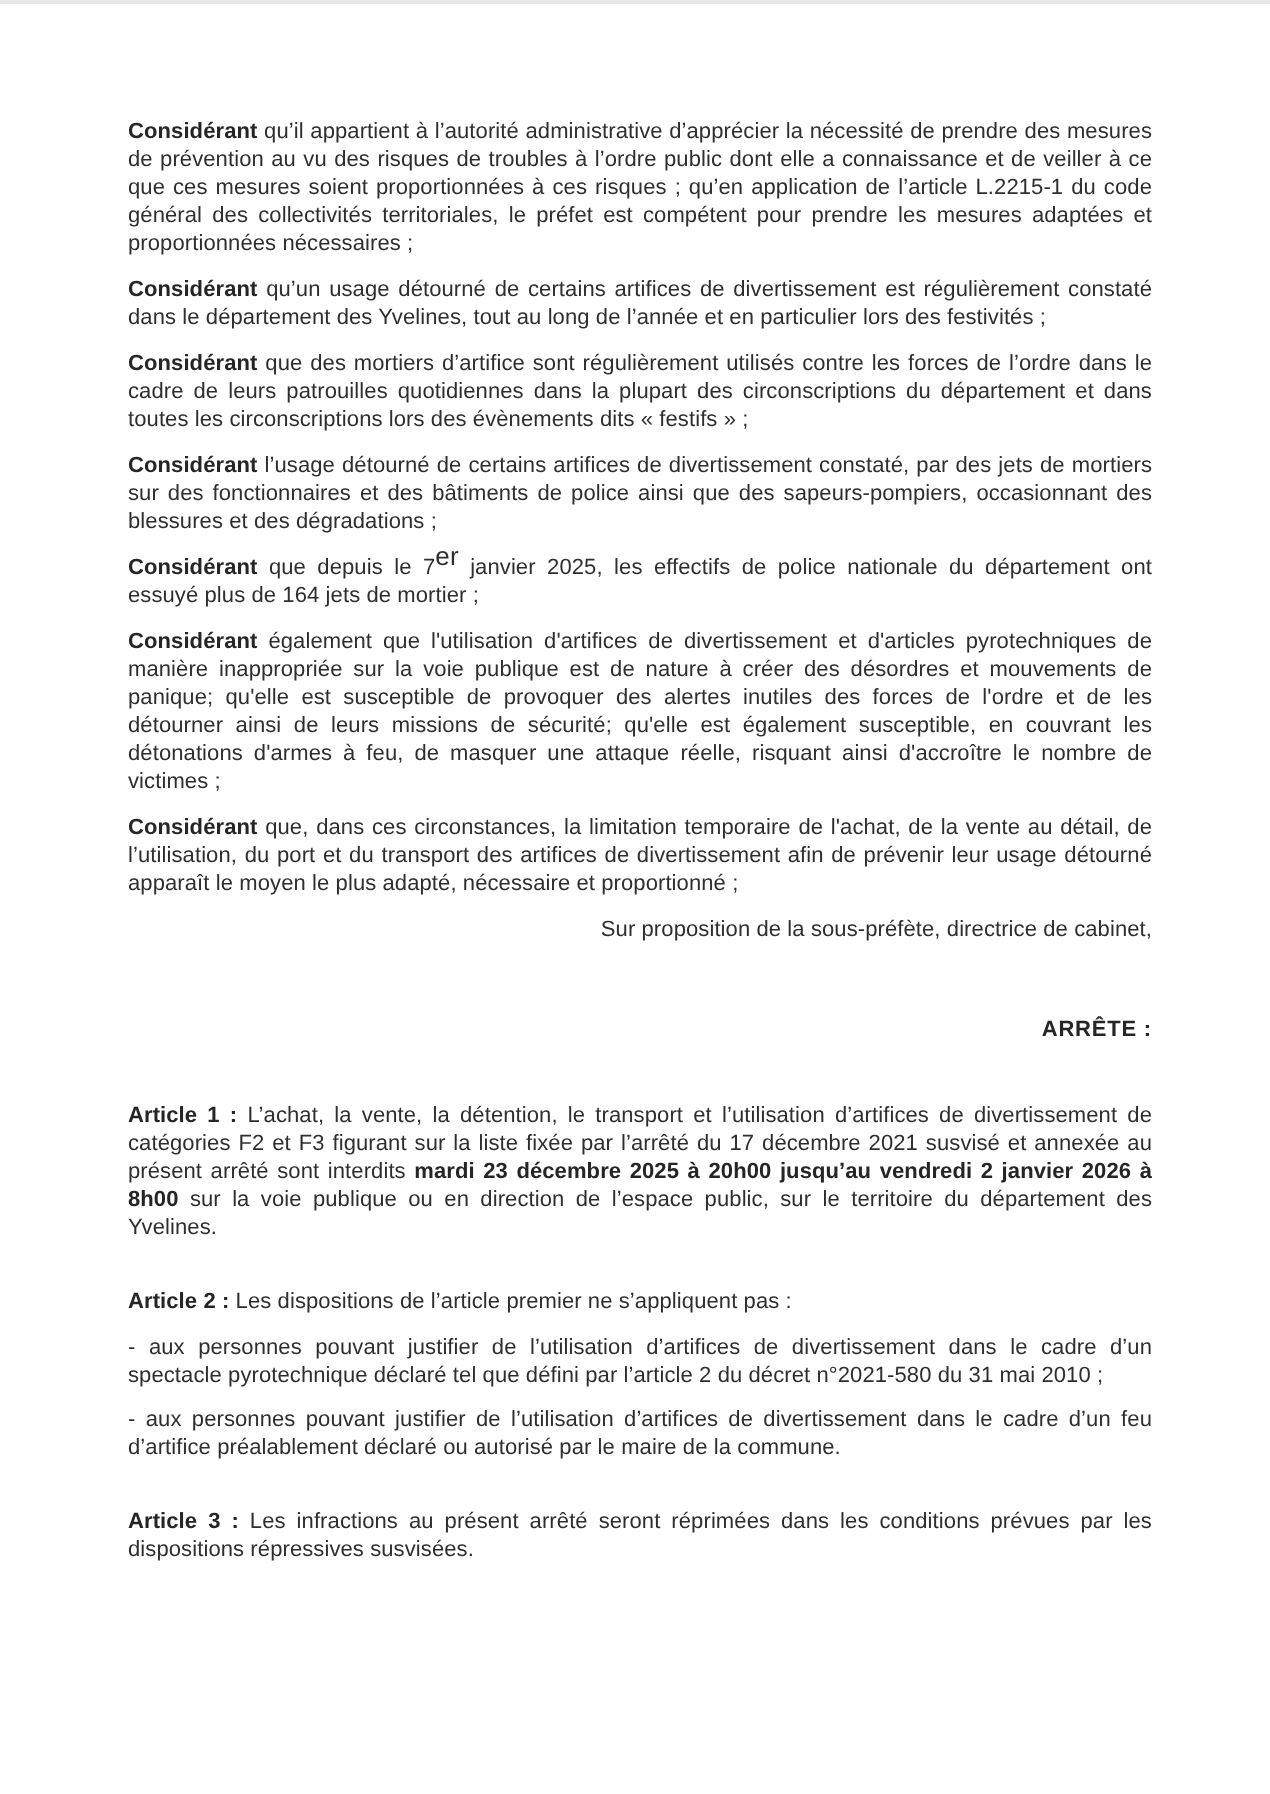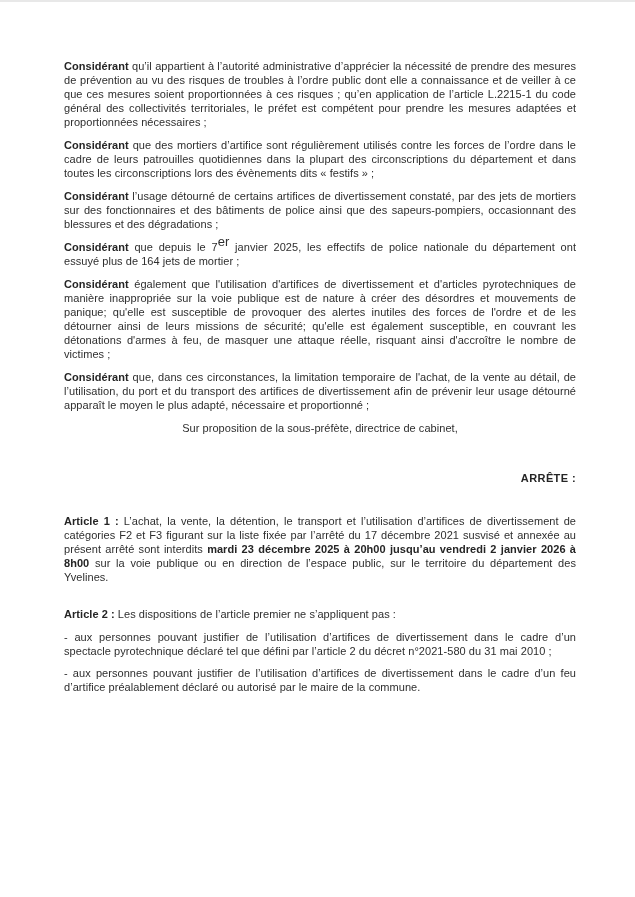--- a/index.html
+++ b/index.html
@@ -18,49 +18,51 @@
     top: 57px;
     left: 64px;
     width: 512px;
     font-size: 11px;
     line-height: 14px;
     letter-spacing: 0.05px;
   }
   p { margin: 0 0 9px 0; text-align: justify; }
   .bold, b { font-weight: bold; color: #252525; }
   sup { font-size: 13px; line-height: 0; vertical-align: super; }
-  .proposition { text-align: center; margin-bottom: 0; }
+  .proposition { text-align: right; margin-bottom: 0; }
   .heading {
     text-align: right;
     font-weight: bold;
     color: #252525;
     margin: 36px 0 29px 0;
     letter-spacing: 0.4px;
   }
   .article-gap { margin-top: 23px; }
   .bullet { margin-bottom: 8px; }
 </style>
 </head>
 <body>
 
 <div class="page">
   <div class="content">
 
     <p><span class="bold">Considérant</span><span> qu’il appartient à l’autorité administrative d’apprécier la nécessité de prendre des mesures de prévention au vu des risques de troubles à l’ordre public dont elle a connaissance et de veiller à ce que ces mesures soient proportionnées à ces risques ; qu’en application de l’article L.2215-1 du code général des collectivités territoriales, le préfet est compétent pour prendre les mesures adaptées et proportionnées nécessaires ;</span></p>
+    <p><span class="bold">Considérant</span><span> qu’un usage détourné de certains artifices de divertissement est régulièrement constaté dans le département des Yvelines, tout au long de l’année et en particulier lors des festivités ;</span></p>
     <p><span class="bold">Considérant</span><span> que des mortiers d’artifice sont régulièrement utilisés contre les forces de l’ordre dans le cadre de leurs patrouilles quotidiennes dans la plupart des circonscriptions du département et dans toutes les circonscriptions lors des évènements dits « festifs » ;</span></p>
     <p><span class="bold">Considérant</span><span> l’usage détourné de certains artifices de divertissement constaté, par des jets de mortiers sur des fonctionnaires et des bâtiments de police ainsi que des sapeurs-pompiers, occasionnant des blessures et des dégradations ;</span></p>
     <p><span class="bold">Considérant</span><span> que depuis le 7</span><sup>er</sup><span> janvier 2025, les effectifs de police nationale du département ont essuyé plus de 164 jets de mortier ;</span></p>
     <p><span class="bold">Considérant</span><span> également que l'utilisation d'artifices de divertissement et d'articles pyrotechniques de manière inappropriée sur la voie publique est de nature à créer des désordres et mouvements de panique; qu'elle est susceptible de provoquer des alertes inutiles des forces de l'ordre et de les détourner ainsi de leurs missions de sécurité; qu'elle est également susceptible, en couvrant les détonations d'armes à feu, de masquer une attaque réelle, risquant ainsi d'accroître le nombre de victimes ;</span></p>
     <p><span class="bold">Considérant</span><span> que, dans ces circonstances, la limitation temporaire de l'achat, de la vente au détail, de l’utilisation, du port et du transport des artifices de divertissement afin de prévenir leur usage détourné apparaît le moyen le plus adapté, nécessaire et proportionné ;</span></p>
 
     <p class="proposition">Sur proposition de la sous-préfète, directrice de cabinet,</p>
 
     <p class="heading">ARRÊTE :</p>
 
     <p><span class="bold">Article 1 :</span><span> L’achat, la vente, la détention, le transport et l’utilisation d’artifices de divertissement de catégories F2 et F3 figurant sur la liste fixée par l’arrêté du 17 décembre 2021 susvisé et annexée au présent arrêté sont interdits </span><span class="bold">mardi 23 décembre 2025 à 20h00 jusqu’au vendredi 2 janvier 2026 à 8h00</span><span> sur la voie publique ou en direction de l’espace public, sur le territoire du département des Yvelines.</span></p>
 
     <p class="article-gap"><span class="bold">Article 2 :</span><span> Les dispositions de l’article premier ne s’appliquent pas :</span></p>
     <p class="bullet"><span>- aux personnes pouvant justifier de l’utilisation d’artifices de divertissement dans le cadre d’un spectacle pyrotechnique déclaré tel que défini par l’article 2 du décret n°2021-580 du 31 mai 2010 ;</span></p>
     <p class="bullet"><span>- aux personnes pouvant justifier de l’utilisation d’artifices de divertissement dans le cadre d’un feu d’artifice préalablement déclaré ou autorisé par le maire de la commune.</span></p>
 
+    <p class="article-gap"><span class="bold">Article 3 :</span><span> Les infractions au présent arrêté seront réprimées dans les conditions prévues par les dispositions répressives susvisées.</span></p>
 
   </div>
 </div>
 
 </body></html>

